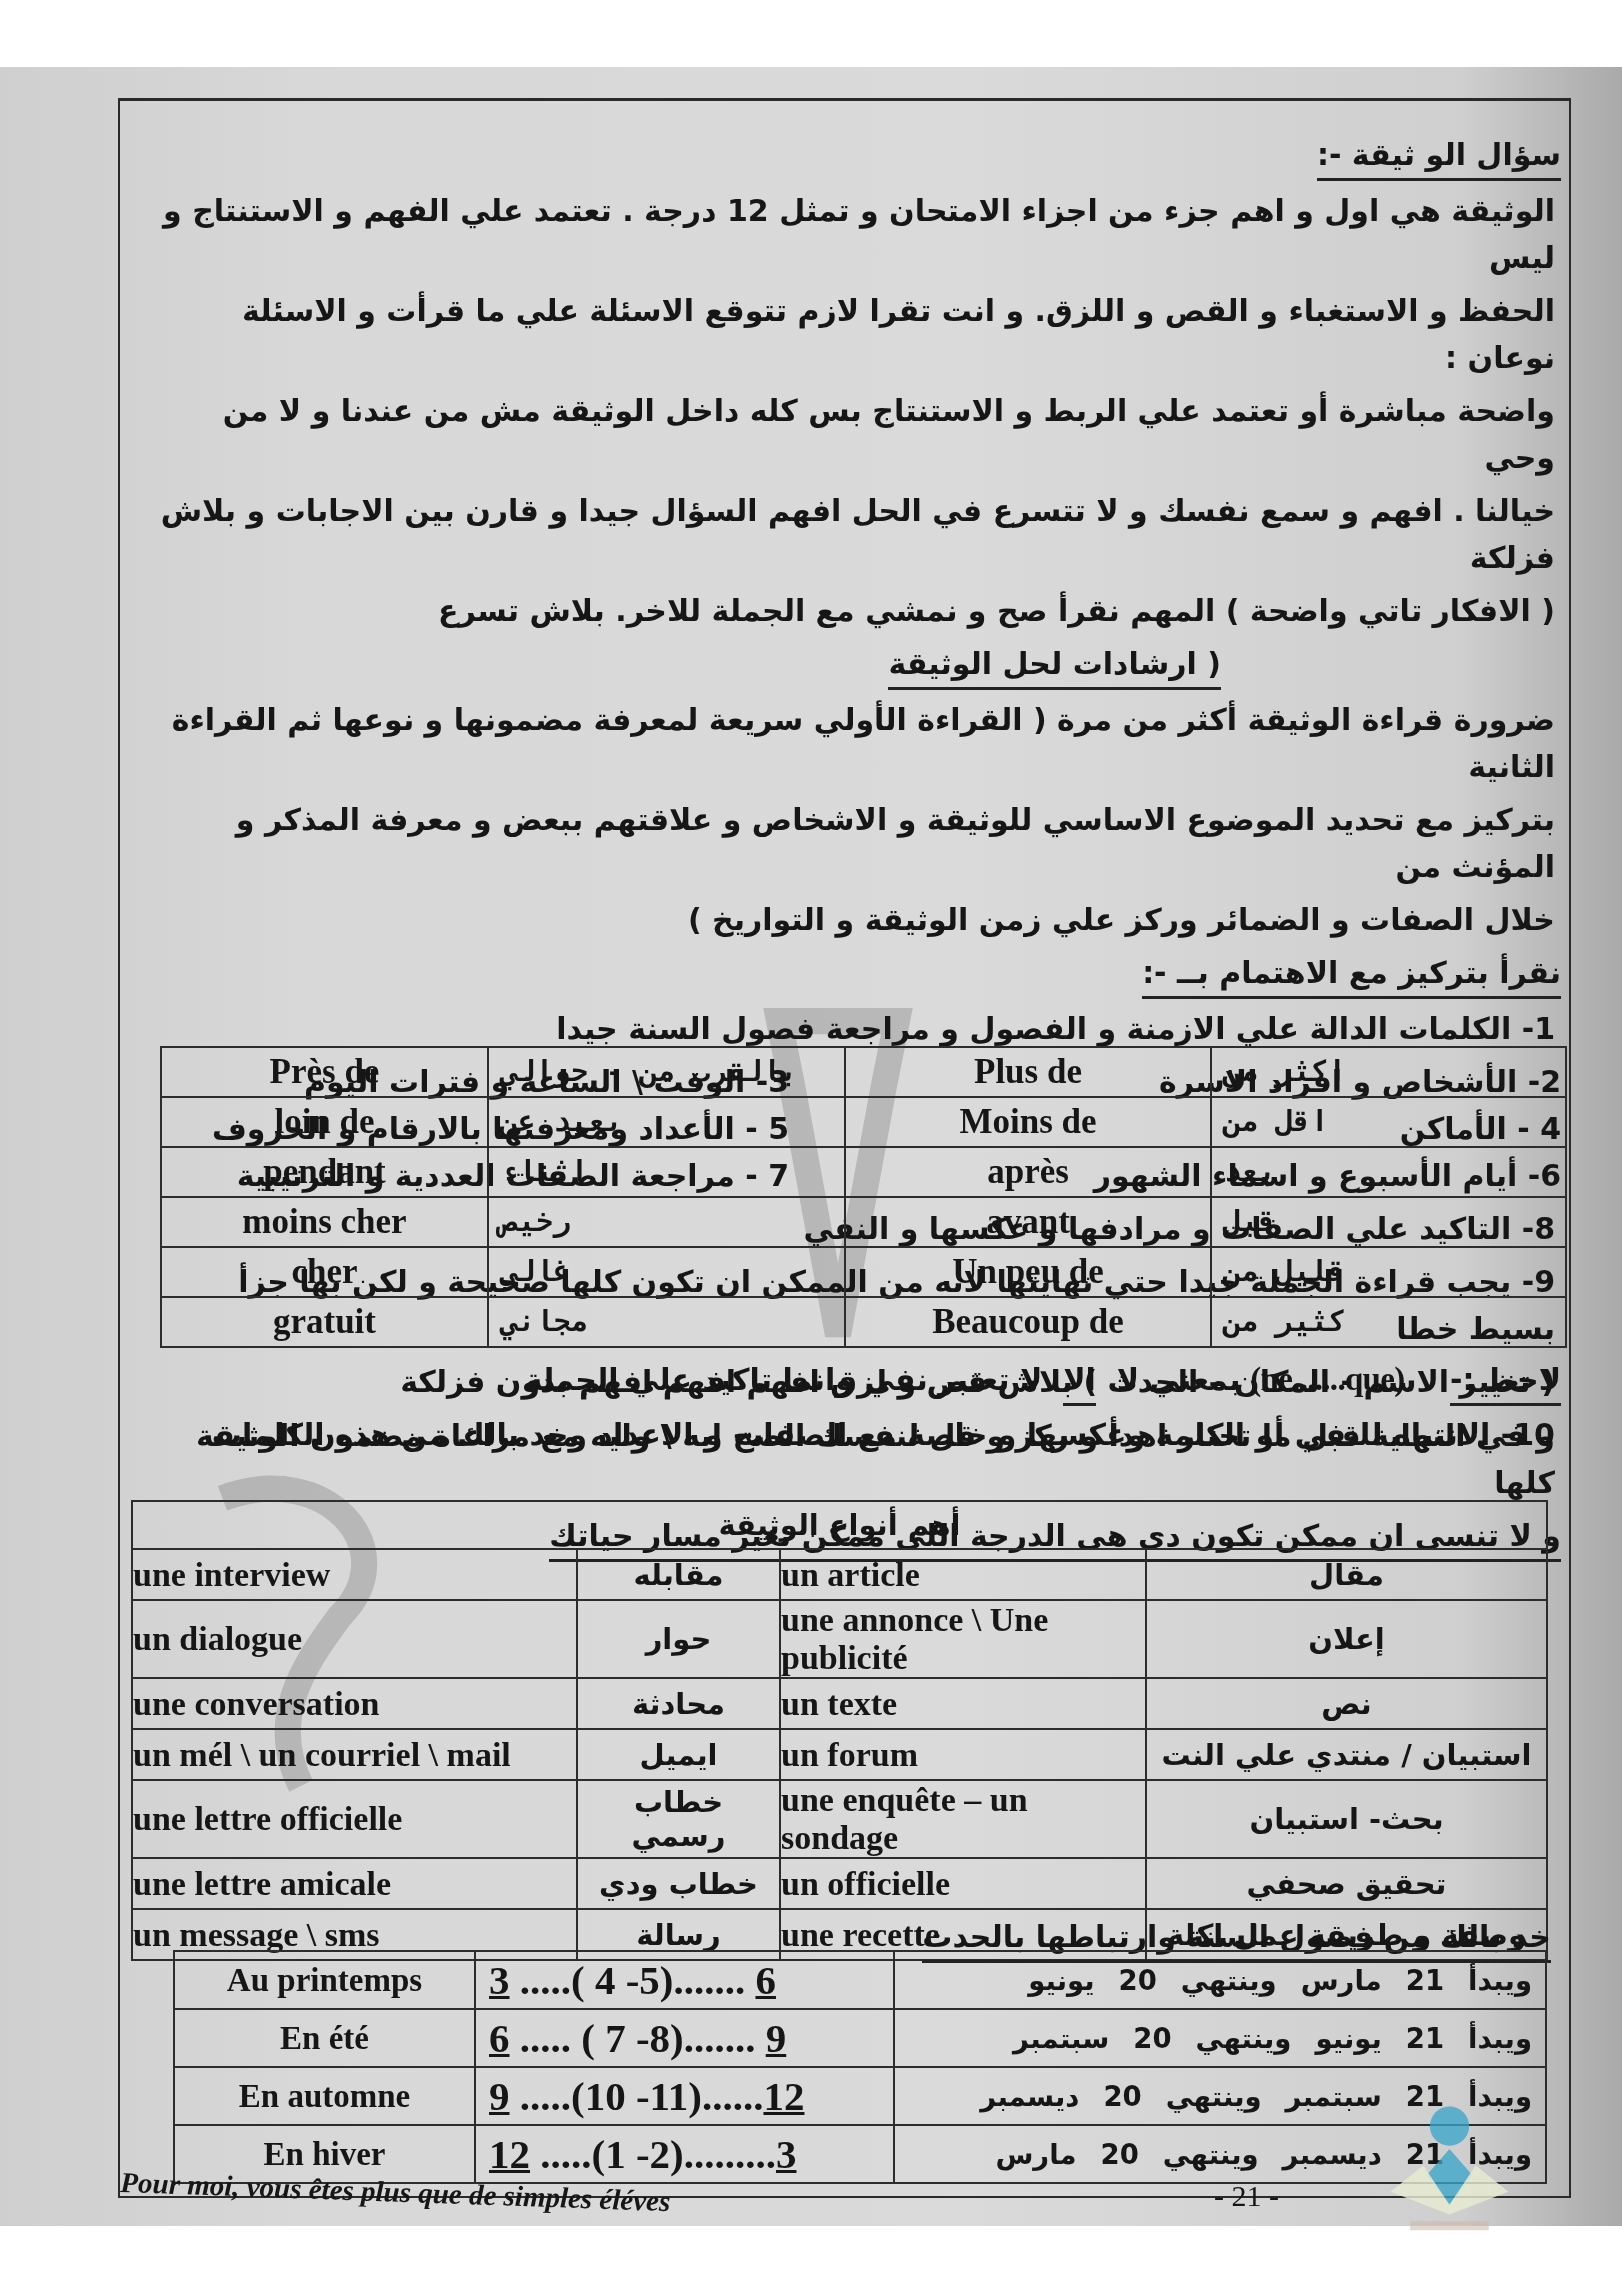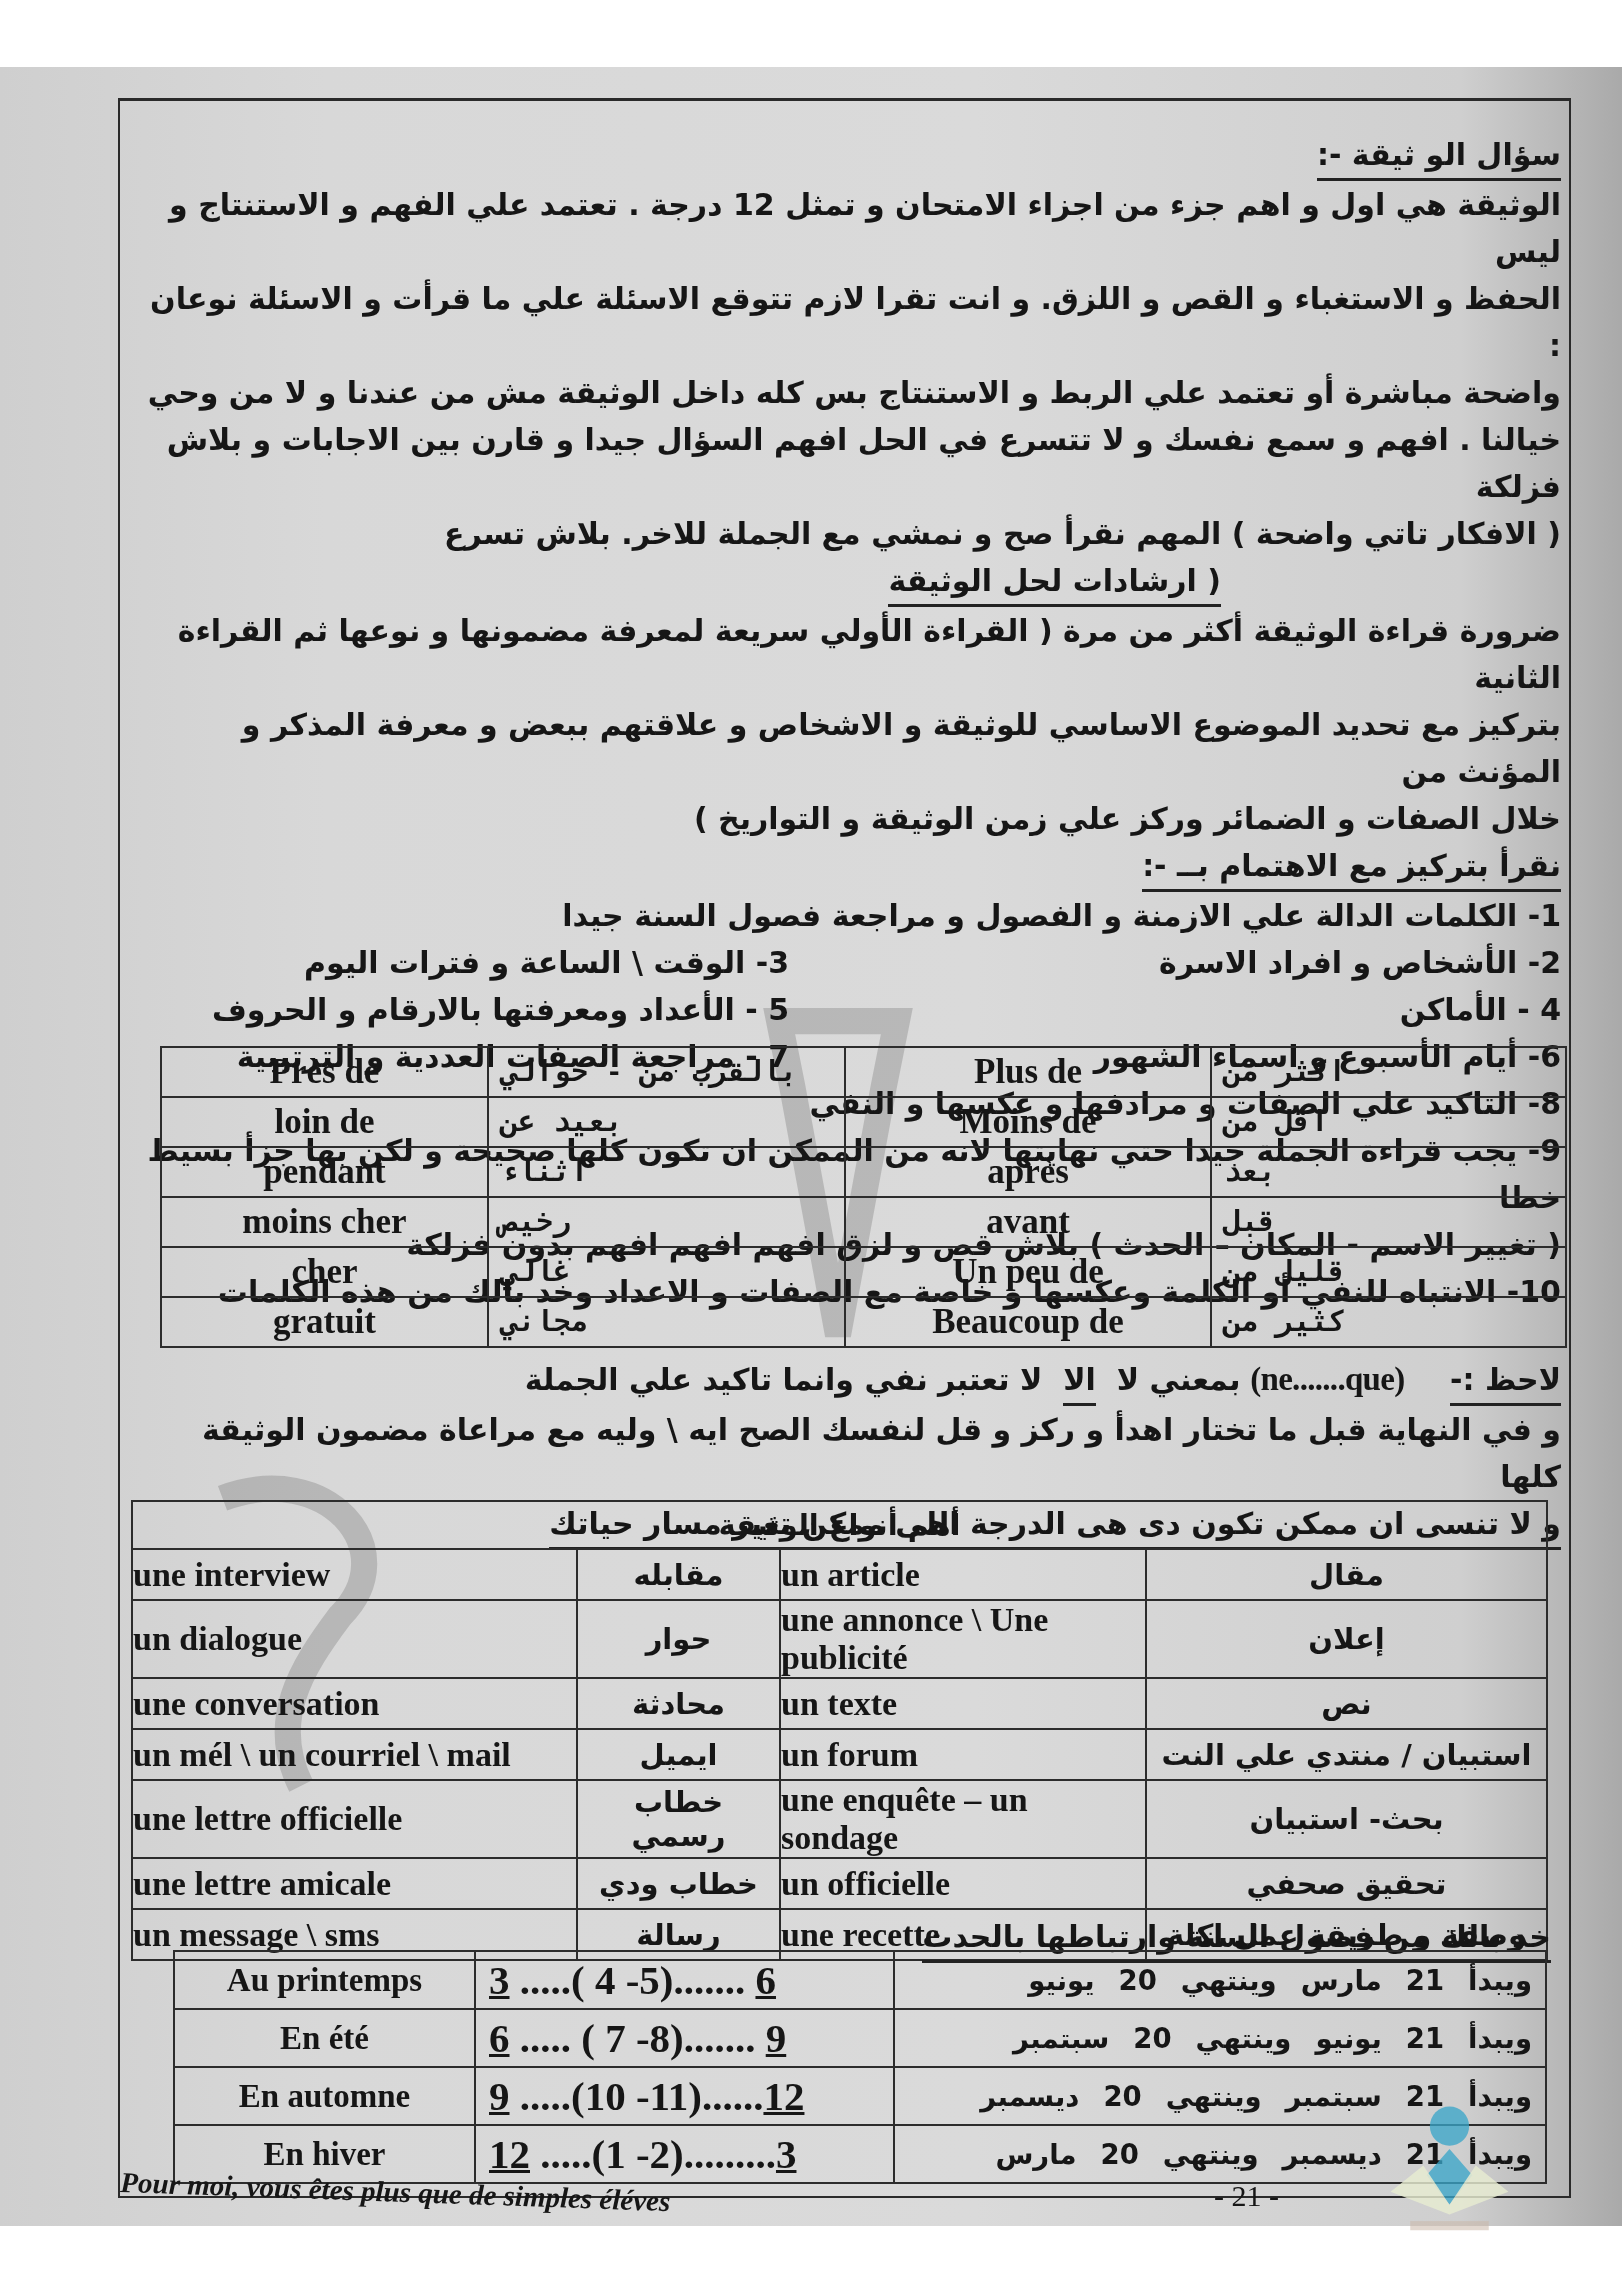--- a/index.html
+++ b/index.html
@@ -13,21 +13,21 @@
   .frame {
     position: absolute; left: 118px; top: 98px; width: 1453px; height: 2100px;
     border: 2.6px solid #2a2a2a; border-top-width: 3.9px;
   }
   .content {
     position: absolute; left: 141px; top: 131px; width: 1420px;
     direction: rtl; text-align: right;
   }
   .ar { font-family: "DejaVu Sans", sans-serif; font-weight: bold; font-size: 30px; line-height: 47px; letter-spacing: -0.7px; }
   .heading { display: inline-block; border-bottom: 3.9px solid #222; line-height: 46px; }
-  .para { margin: 0; }
+  .para { margin: 6px; }
   .row2 { display: flex; flex-direction: row; justify-content: flex-start; }
   .row2 .c1 { width: 772px; }
   .row2 .c2 { flex: 1; }
 
   table { border-collapse: collapse; direction: ltr; }
   td { border: 2px solid #2c2c2c; vertical-align: middle; }
   .fr { font-family: "Liberation Serif", serif; font-weight: bold; font-size: 35px; text-align: center; padding: 0 19px; }
   .arc { font-family: Liberation Mono, monospace; font-weight: bold; font-size: 29px; direction: rtl; text-align: left; padding: 0 11.8px; }
 
   .vocab { position: absolute; left: 160px; top: 1046px; width: 1407px; }

